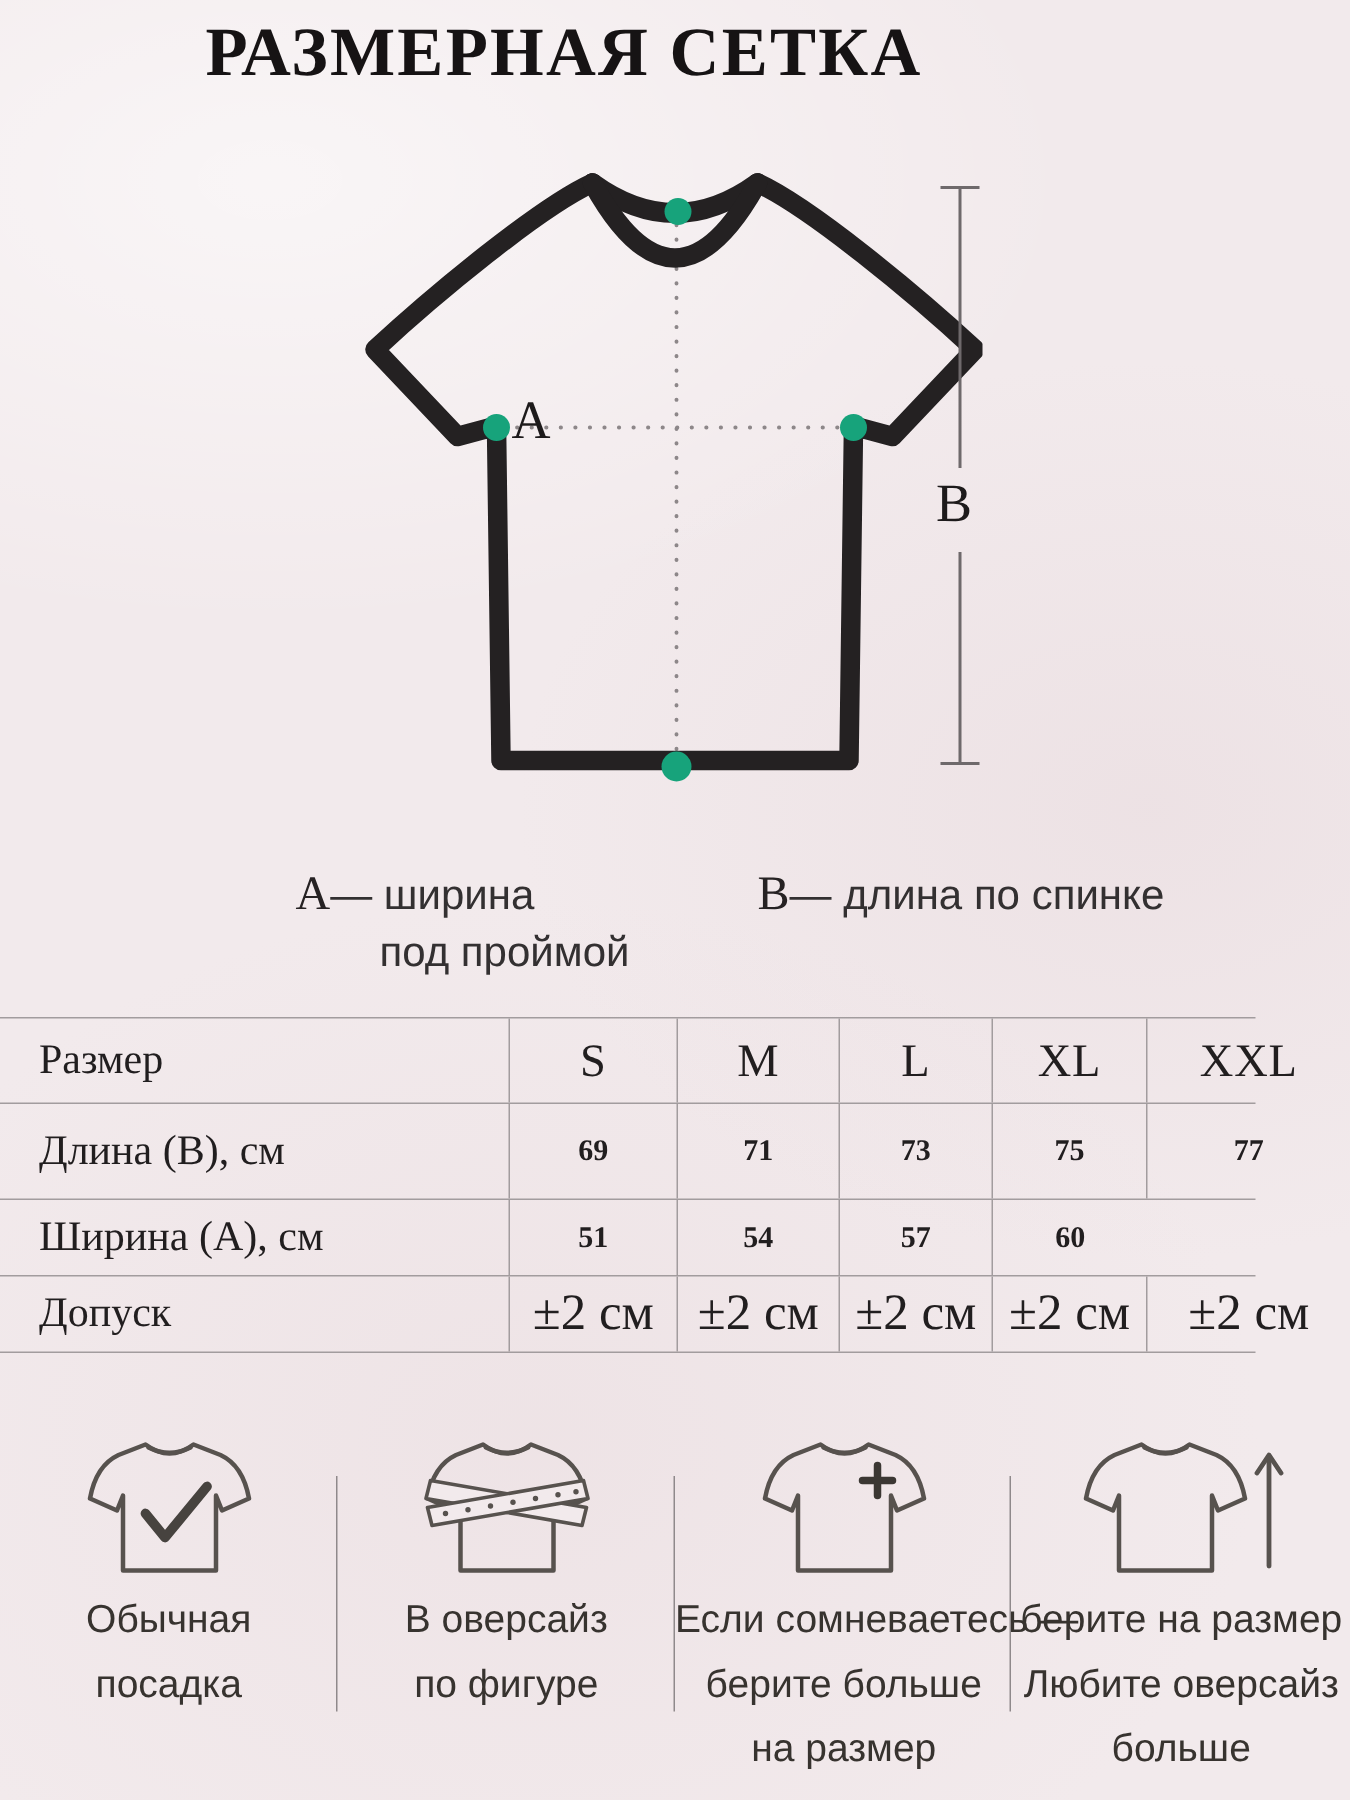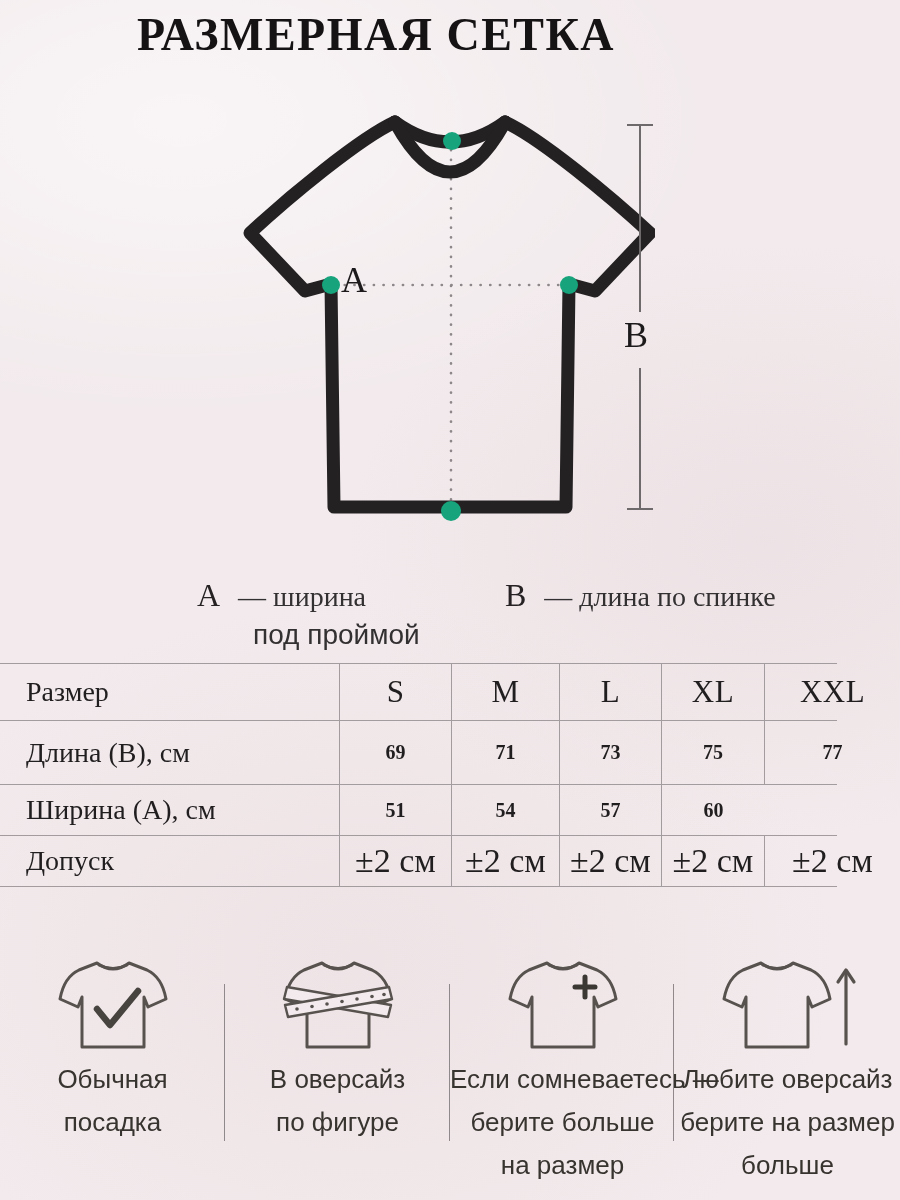--- a/index.html
+++ b/index.html
@@ -32,25 +32,25 @@
     position:absolute;font-family:"Liberation Serif",serif;
     font-size:36px;color:#1d1a1b;
   }
   #label-a{left:341px;top:259px;}
   #label-b{left:624px;top:314px;}
   .bline-seg{position:absolute;width:2px;background:var(--ruler);}
   .bline-cap{position:absolute;width:26px;height:2px;background:var(--ruler);}
   
   .legend{position:absolute;display:inline-flex;align-items:baseline;color:#262223;}
   .legend .ll{font-family:"Liberation Serif",serif;font-size:32px;}
-  .legend .lt{font-family:Liberation Serif, serif;font-size:28px;margin-left:18px;color:#333031;}
+  .legend .lt{font-family:Liberation Sans, sans-serif;font-size:28px;margin-left:0;color:#333031;}
   .legend2{position:absolute;font-size:28px;color:#333031;}
   
   .size-table{
-    position:absolute;left:0;top:663px;width:837px;
+    position:absolute;left:0;top:678px;width:837px;
     border-top:1px solid var(--line);
     font-family:"Liberation Serif",serif;color:var(--ink);
   }
   .t-row{
     display:grid;grid-template-columns:340px 112px 108px 102px 103px 135px;
     border-bottom:1px solid var(--line);
   }
   .r1{height:56px}.r2{height:63px}.r3{height:50px}.r4{height:50px}
   .t-cell{
     border-right:1px solid var(--line);
@@ -217,19 +217,19 @@
       <g transform="translate(-11,0)" stroke="#57524e" stroke-width="3" fill="none" stroke-linejoin="round" stroke-linecap="round">
         <path d="M59 6 L41 13 Q26 20 22 42 L40 50 L44 40 L44 90 L106 90 L106 40 L110 50 L128 42 Q124 20 109 13 L91 6 Q75 18 59 6 Z"></path>
         <path d="M61 8 Q75 15 89 8"></path>
       </g>
       <g stroke="#57524e" stroke-width="3.2" fill="none" stroke-linecap="round" stroke-linejoin="round">
         <path d="M133 87 L133 15"></path>
         <path d="M125 25 L133 13 L141 25"></path>
       </g>
     </svg>
     <div class="cap">
+      <div class="cap-line">берите на размер</div>
       <div class="cap-line">Любите оверсайз</div>
-      <div class="cap-line">берите на размер</div>
       <div class="cap-line">больше</div>
     </div>
   </div>
 
 </div>
 
 </body></html>

